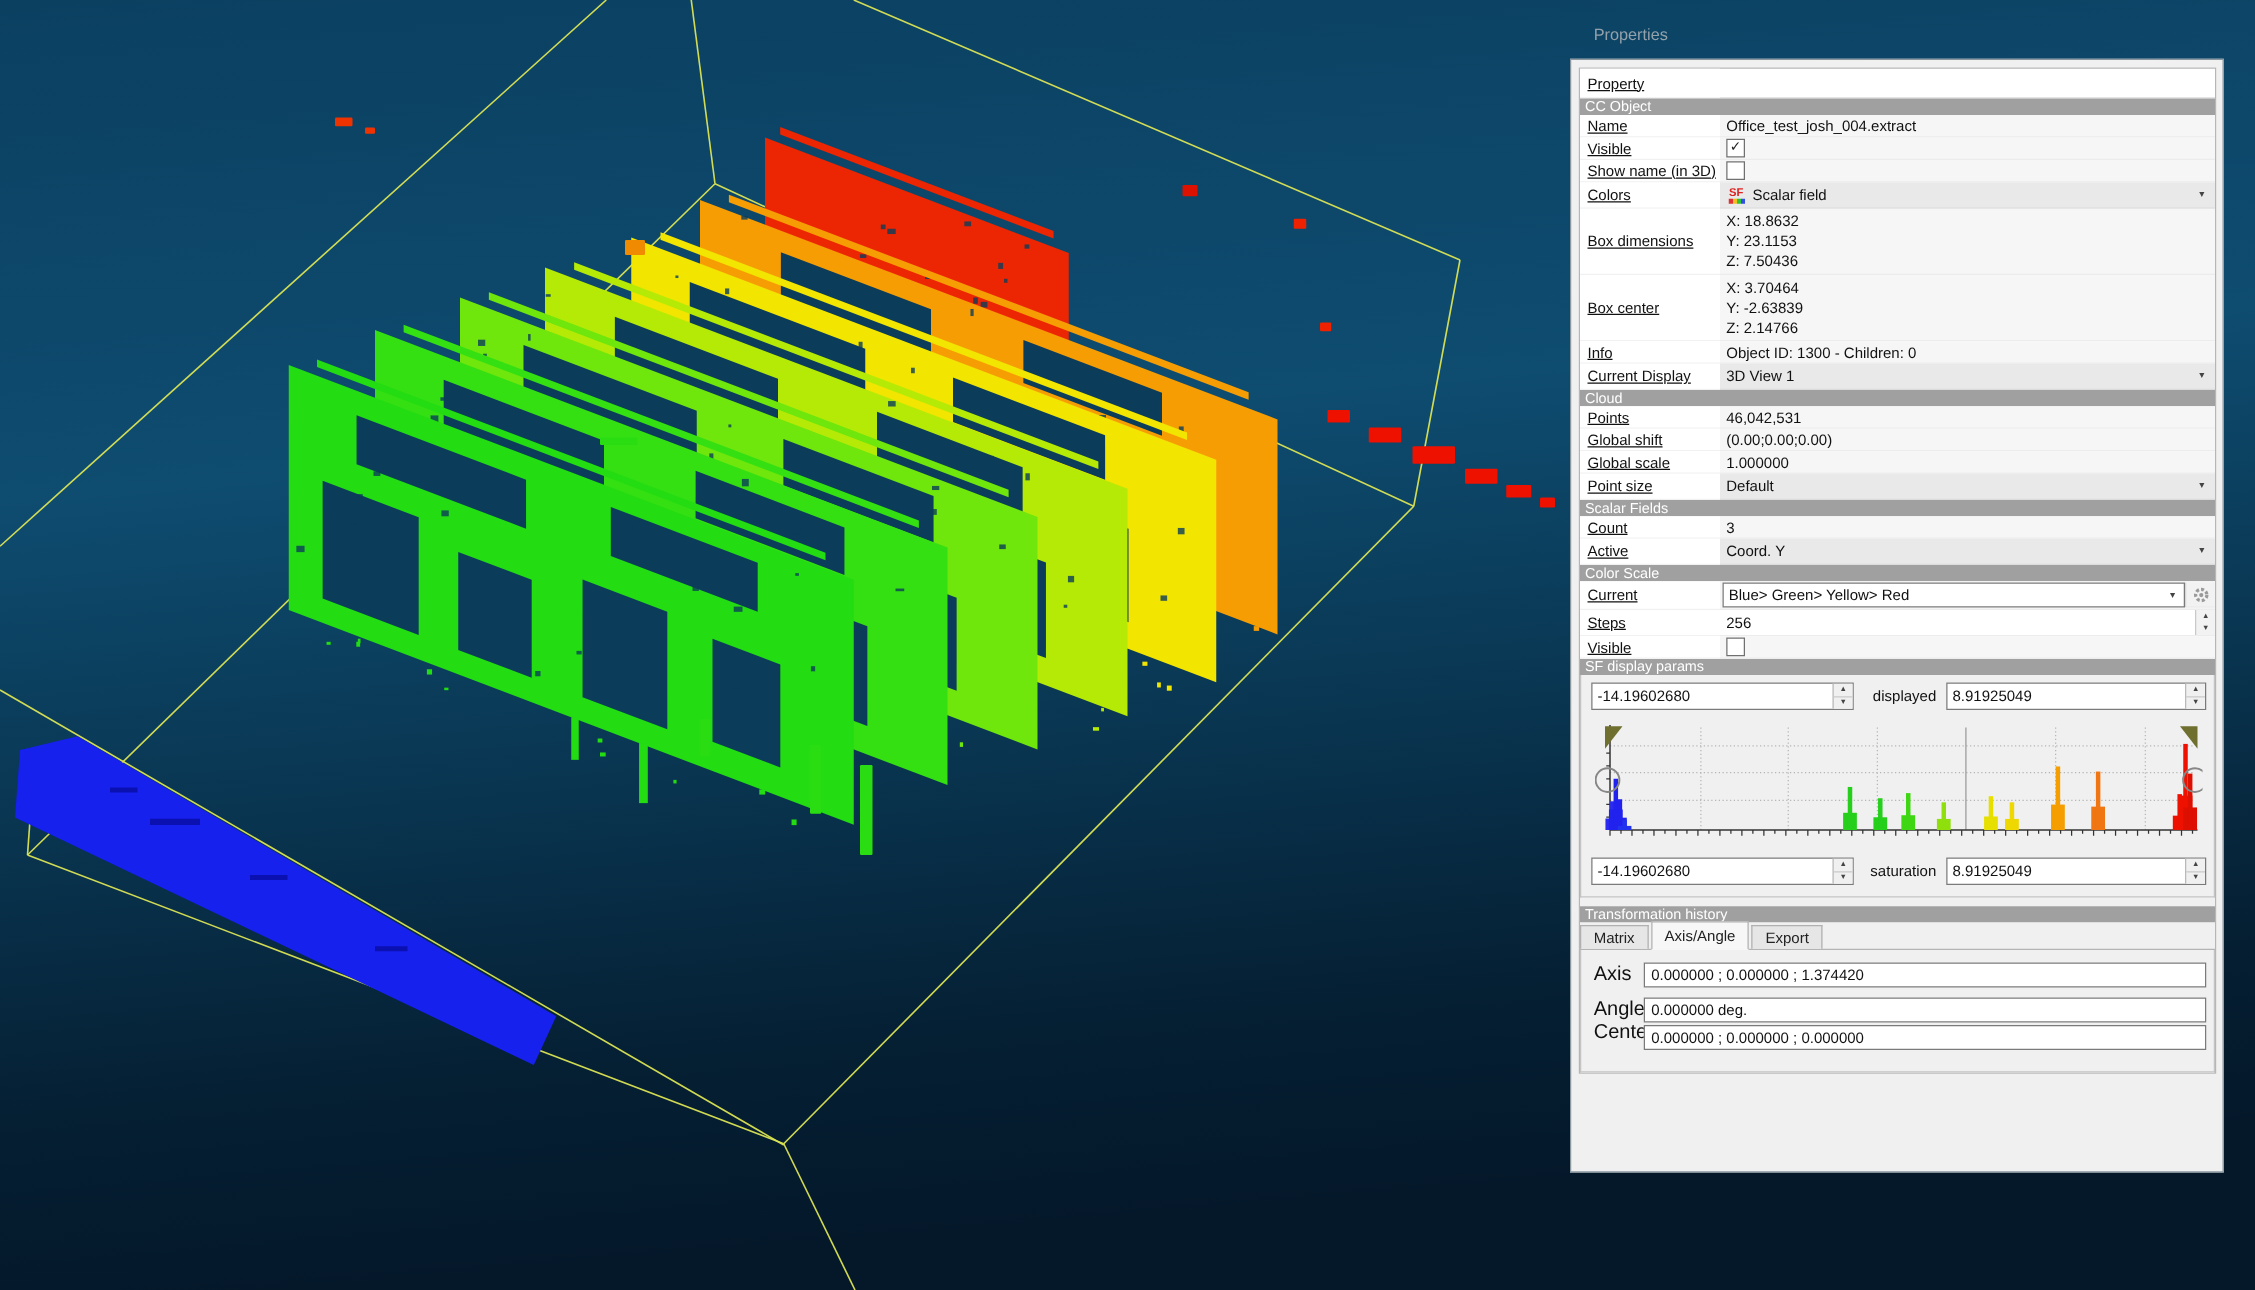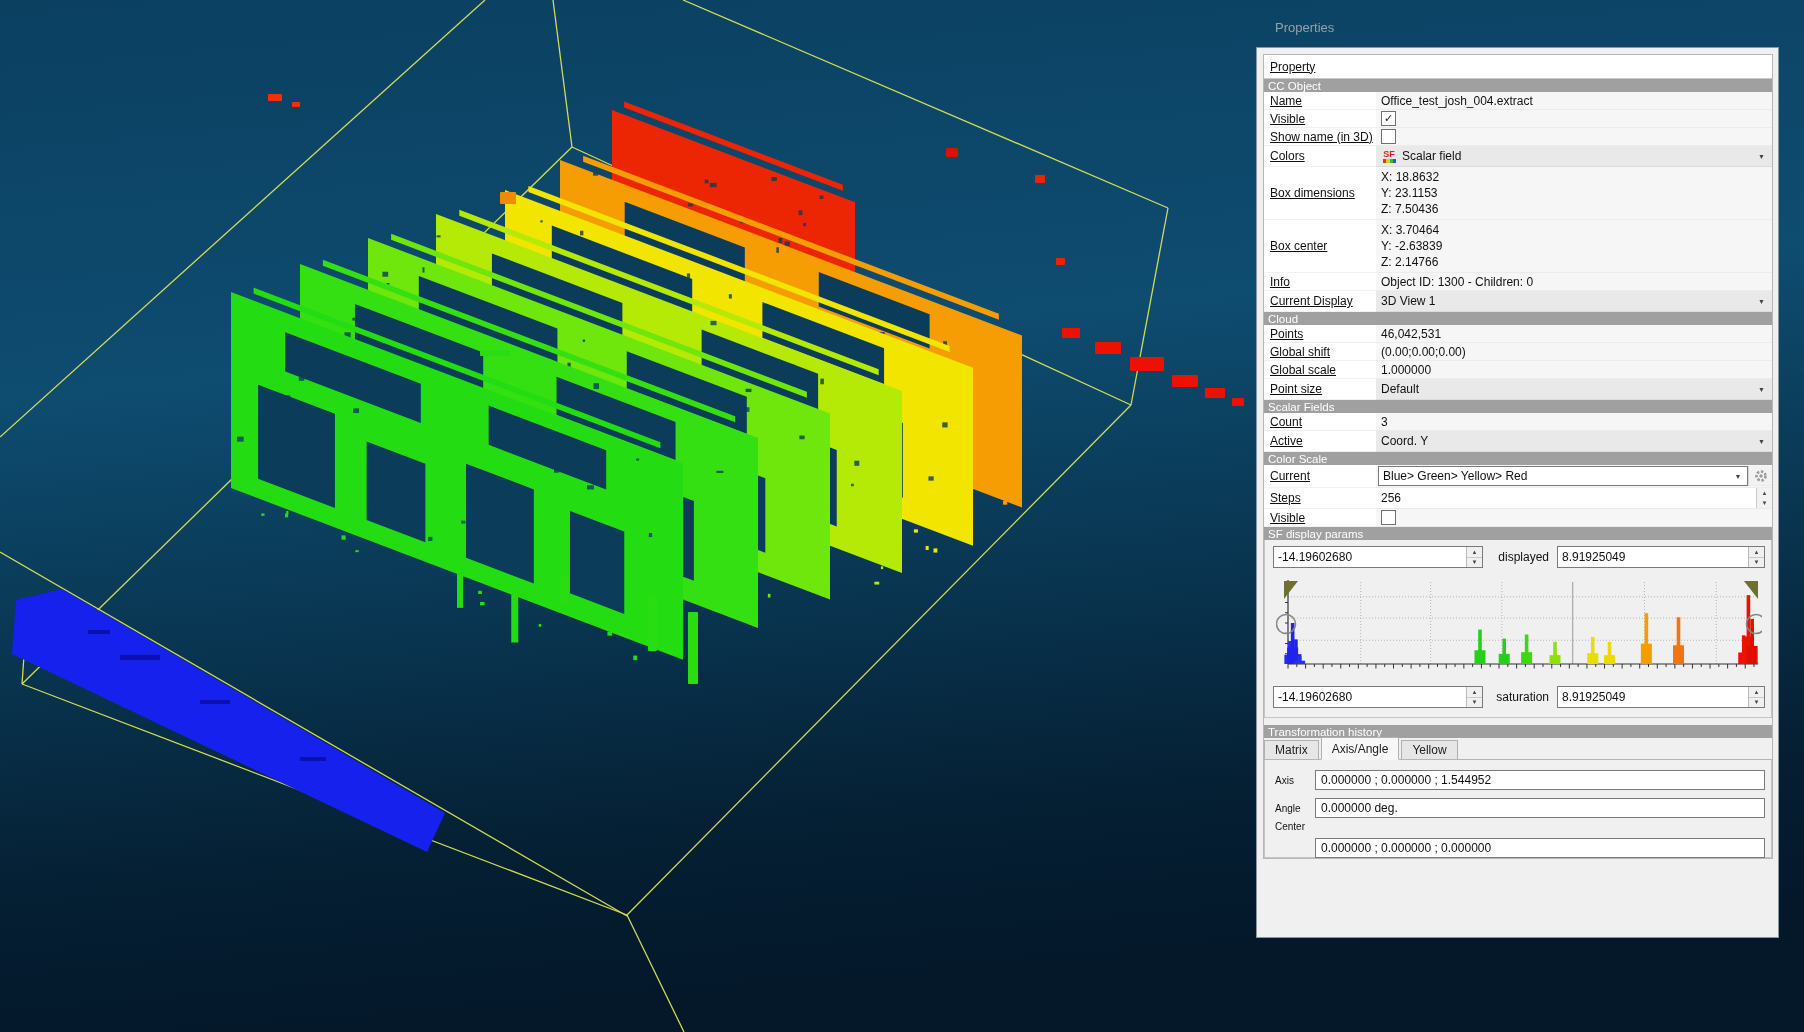--- a/index.html
+++ b/index.html
@@ -48,21 +48,21 @@
            padding-left:0;background:#f0f0f0;box-sizing:border-box;}
   .tab{border:1px solid #b0b0b0;border-bottom:none;background:#e6e6e6;color:#222;
        padding:0 10px;height:18px;display:flex;align-items:center;margin-right:2px;font-size:12px;}
   .tab.active{background:#f7f7f7;height:21px;position:relative;z-index:2;margin-bottom:-1px;
               border-bottom:1px solid #f7f7f7;}
   .groupbox{background:#f0f0f0;border:1px solid #c4c4c4;border-top:none;position:relative;box-sizing:border-box;}
   .sprow{position:absolute;left:0;width:100%;height:22px;}
   .sprow .spinbox{position:absolute;top:0;height:22px;gap:40px;}
   .sprow .midlabel{position:absolute;top:0;height:22px;display:flex;align-items:center;
                    justify-content:flex-end;font-size:12px;color:#111;}
-  .thrform .flabel{position:absolute;left:10px;font-size:10px;color:#111;height:20px;display:flex;align-items:center;}
+  .thrform .flabel{position:absolute;left:10px;font-size:16px;color:#111;height:20px;display:flex;align-items:center;}
   .thrform .tinput{position:absolute;left:50px;width:450px;height:20px;border:1px solid #7a7a7a;
                    background:#fff;display:flex;align-items:center;padding-left:5px;box-sizing:border-box;font-size:12px;}
 </style>
 </head>
 <body>
 
 <svg id="scene" width="1804" height="1032">
     <defs>
       <linearGradient id="bg" x1="0" y1="0" x2="0.15" y2="1">
         <stop offset="0%" stop-color="#0B4061"></stop>
@@ -654,26 +654,26 @@
       </div>
     </div>
 
     <div style="height:7px;background:#f0f0f0;"></div>
 
     <div class="secbar">Transformation history</div>
 
     <div class="tabsrow">
       <div class="tab">Matrix</div>
       <div class="tab active">Axis/Angle</div>
-      <div class="tab">Yellow</div>
+      <div class="tab">Export</div>
     </div>
 
     <div class="groupbox thrform" style="height:98px;">
       <span class="flabel" style="top:10px;">Axis</span>
-      <span class="tinput" style="top:10px;">0.000000 ; 0.000000 ; 1.544952</span>
+      <span class="tinput" style="top:10px;">0.000000 ; 0.000000 ; 1.374420</span>
       <span class="flabel" style="top:38px;">Angle</span>
       <span class="tinput" style="top:38px;">0.000000 deg.</span>
       <span class="flabel" style="top:56px;">Center</span>
-      <span class="tinput" style="top:78px;">0.000000 ; 0.000000 ; 0.000000</span>
+      <span class="tinput" style="top:60px;">0.000000 ; 0.000000 ; 0.000000</span>
     </div>
 
   </div>
 </div>
 
 </body></html>

